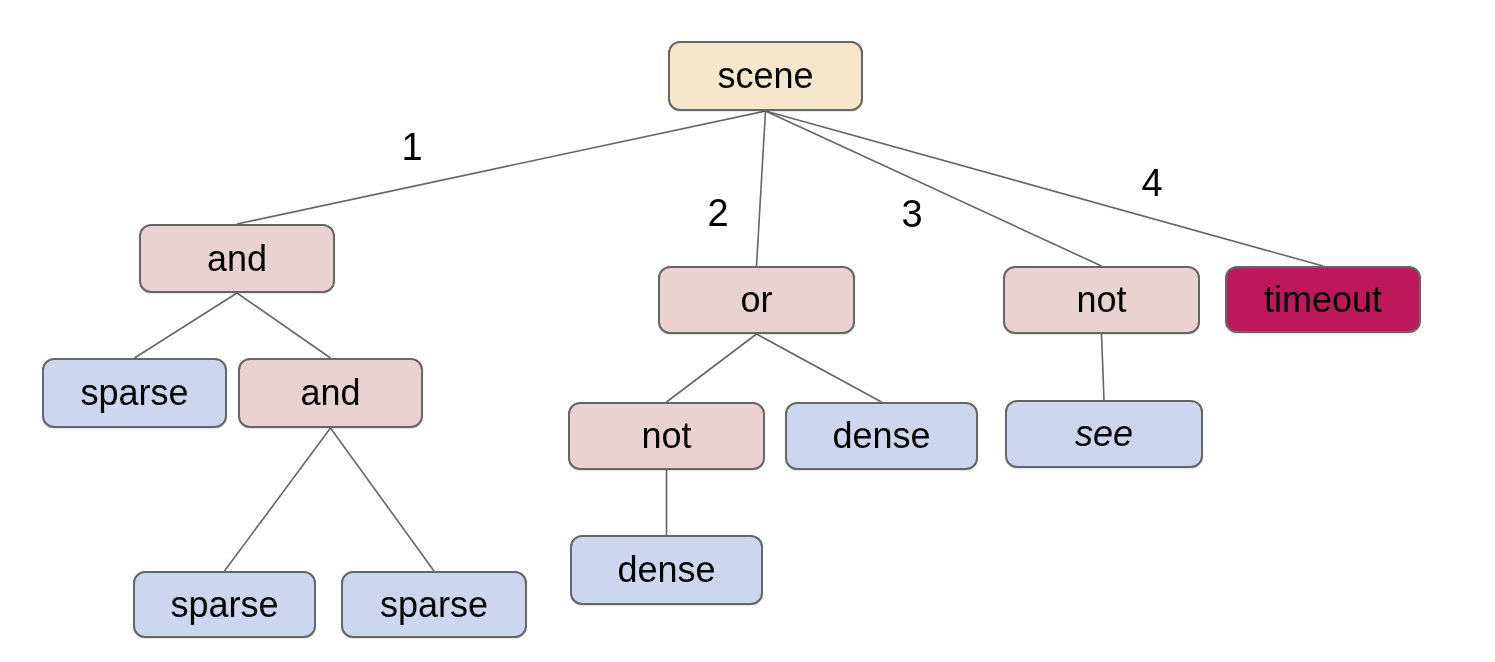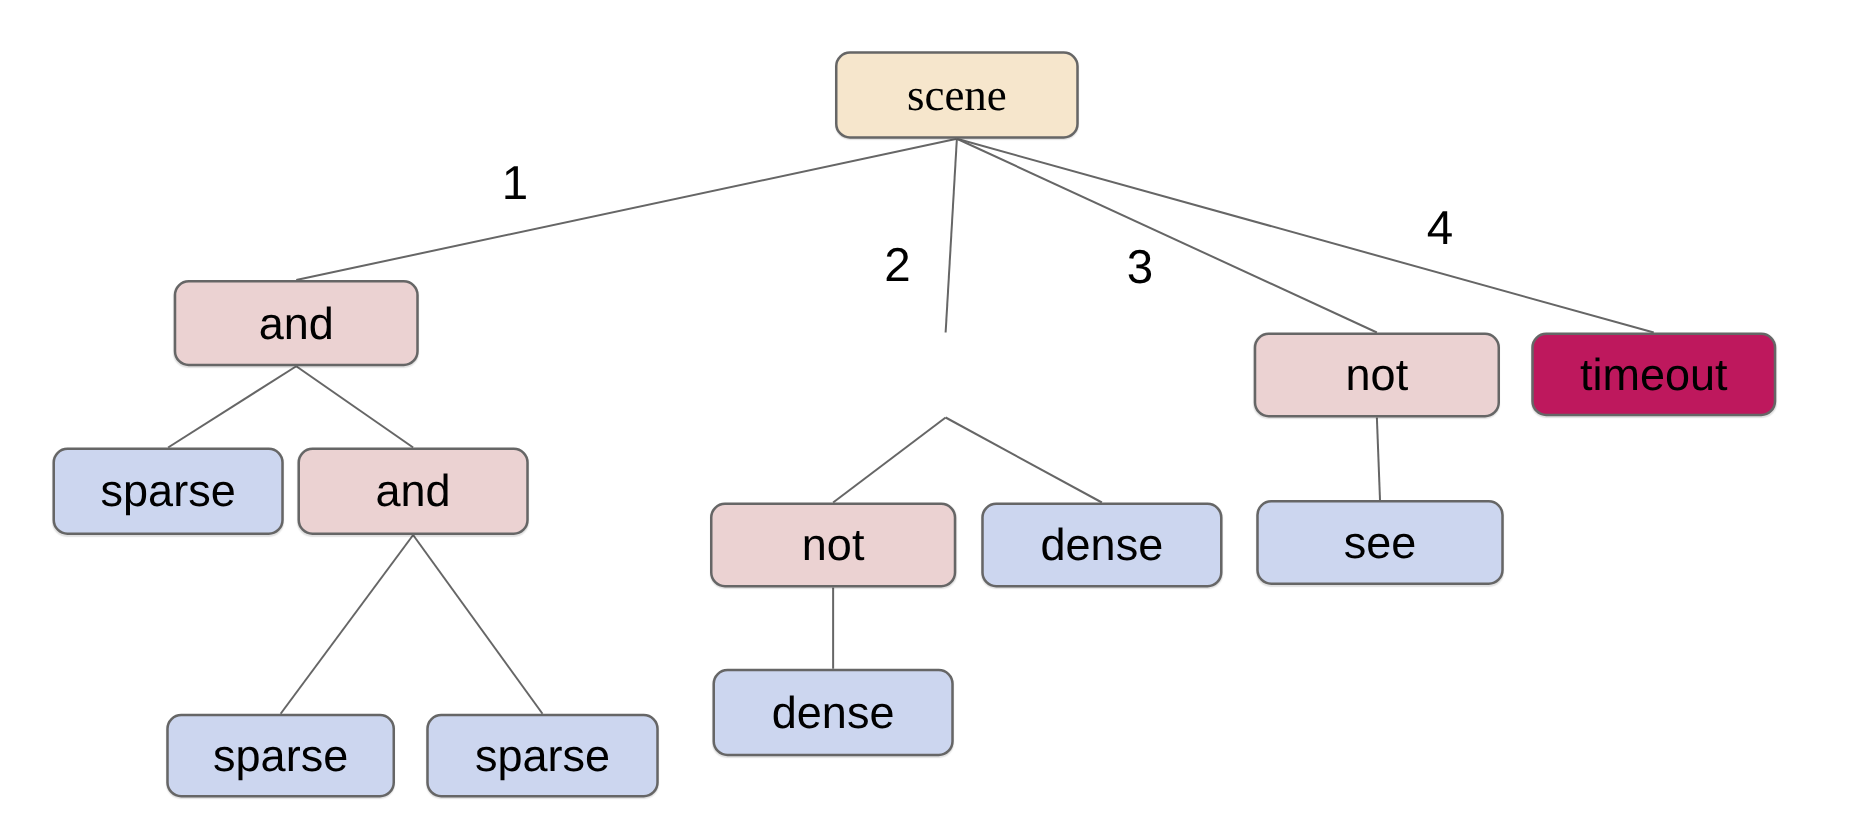--- a/index.html
+++ b/index.html
@@ -35,21 +35,21 @@
     display: flex;
     align-items: center;
     justify-content: center;
     border: 2px solid #666666;
     border-radius: 12px;
     font-size: 36px;
     color: #000000;
     box-shadow: 0 1px 1px rgba(0,0,0,0.12);
     white-space: nowrap;
   }
-  .node.root     { background: #f6e6cc; font-family: Liberation Serif, serif; }
+  .node.root     { background: #f6e6cc; }
   .node.operator { background: #ebd2d2; }
   .node.leaf     { background: #ccd6ef; }
 </style>
 </head>
 <body>
 
 <div id="diagram" style="width: 1495px; height: 662px; background: rgb(255, 255, 255);">
   <svg id="edges-layer" xmlns="http://www.w3.org/2000/svg" viewBox="0 0 1495 662" width="1495" height="662">
       <line x1="765.5" y1="111" x2="237" y2="224" stroke="#666666"></line>
       <text x="412" y="147" fill="#000000" font-size="38">1</text>
@@ -68,39 +68,42 @@
       <line x1="666.5" y1="470" x2="666.5" y2="535" stroke="#666666"></line>
       <line x1="1101.5" y1="334" x2="1104" y2="400" stroke="#666666"></line>
     </svg>
 
 <div class="node root" style="left: 668px; top: 41px; width: 195px; height: 70px; background: rgb(246, 230, 204); border-color: rgb(102, 102, 102); font-size: 36px;">
       <span>scene</span>
     </div>
     <div class="node operator" style="left: 139px; top: 224px; width: 196px; height: 69px; background: rgb(235, 210, 210); border-color: rgb(102, 102, 102); font-size: 36px;">
       <span>and</span>
     </div>
+    <div class="node operator" style="left: 658px; top: 266px; width: 197px; height: 68px; background: rgb(235, 210, 210); border-color: rgb(102, 102, 102); font-size: 36px;">
+      <span>or</span>
+    </div>
     <div class="node operator" style="left: 1003px; top: 266px; width: 197px; height: 68px; background: rgb(235, 210, 210); border-color: rgb(102, 102, 102); font-size: 36px;">
       <span>not</span>
     </div>
     <div class="node leaf" style="left: 1225px; top: 266px; width: 196px; height: 67px; background: #be185d; border-color: rgb(102, 102, 102); font-size: 36px;">
       <span>timeout</span>
     </div>
     <div class="node leaf" style="left: 42px; top: 358px; width: 185px; height: 70px; background: rgb(204, 214, 239); border-color: rgb(102, 102, 102); font-size: 36px;">
       <span>sparse</span>
     </div>
     <div class="node operator" style="left: 238px; top: 358px; width: 185px; height: 70px; background: rgb(235, 210, 210); border-color: rgb(102, 102, 102); font-size: 36px;">
       <span>and</span>
     </div>
     <div class="node operator" style="left: 568px; top: 402px; width: 197px; height: 68px; background: rgb(235, 210, 210); border-color: rgb(102, 102, 102); font-size: 36px;">
       <span>not</span>
     </div>
     <div class="node leaf" style="left: 785px; top: 402px; width: 193px; height: 68px; background: rgb(204, 214, 239); border-color: rgb(102, 102, 102); font-size: 36px;">
       <span>dense</span>
     </div>
-    <div class="node leaf" style="left: 1005px; top: 400px; width: 198px; height: 68px; background: rgb(204, 214, 239); border-color: rgb(102, 102, 102); font-size: 36px;">
+    <div class="node leaf" style="left: 1005px; top: 400px; width: 198px; height: 68px; background: rgb(204, 214, 239); border-color: rgb(102, 102, 102); font-size: 36px; font-style: italic;">
       <span>see</span>
     </div>
     <div class="node leaf" style="left: 570px; top: 535px; width: 193px; height: 70px; background: rgb(204, 214, 239); border-color: rgb(102, 102, 102); font-size: 36px;">
       <span>dense</span>
     </div>
     <div class="node leaf" style="left: 133px; top: 571px; width: 183px; height: 67px; background: rgb(204, 214, 239); border-color: rgb(102, 102, 102); font-size: 36px;">
       <span>sparse</span>
     </div>
     <div class="node leaf" style="left: 341px; top: 571px; width: 186px; height: 67px; background: rgb(204, 214, 239); border-color: rgb(102, 102, 102); font-size: 36px;">
       <span>sparse</span>

